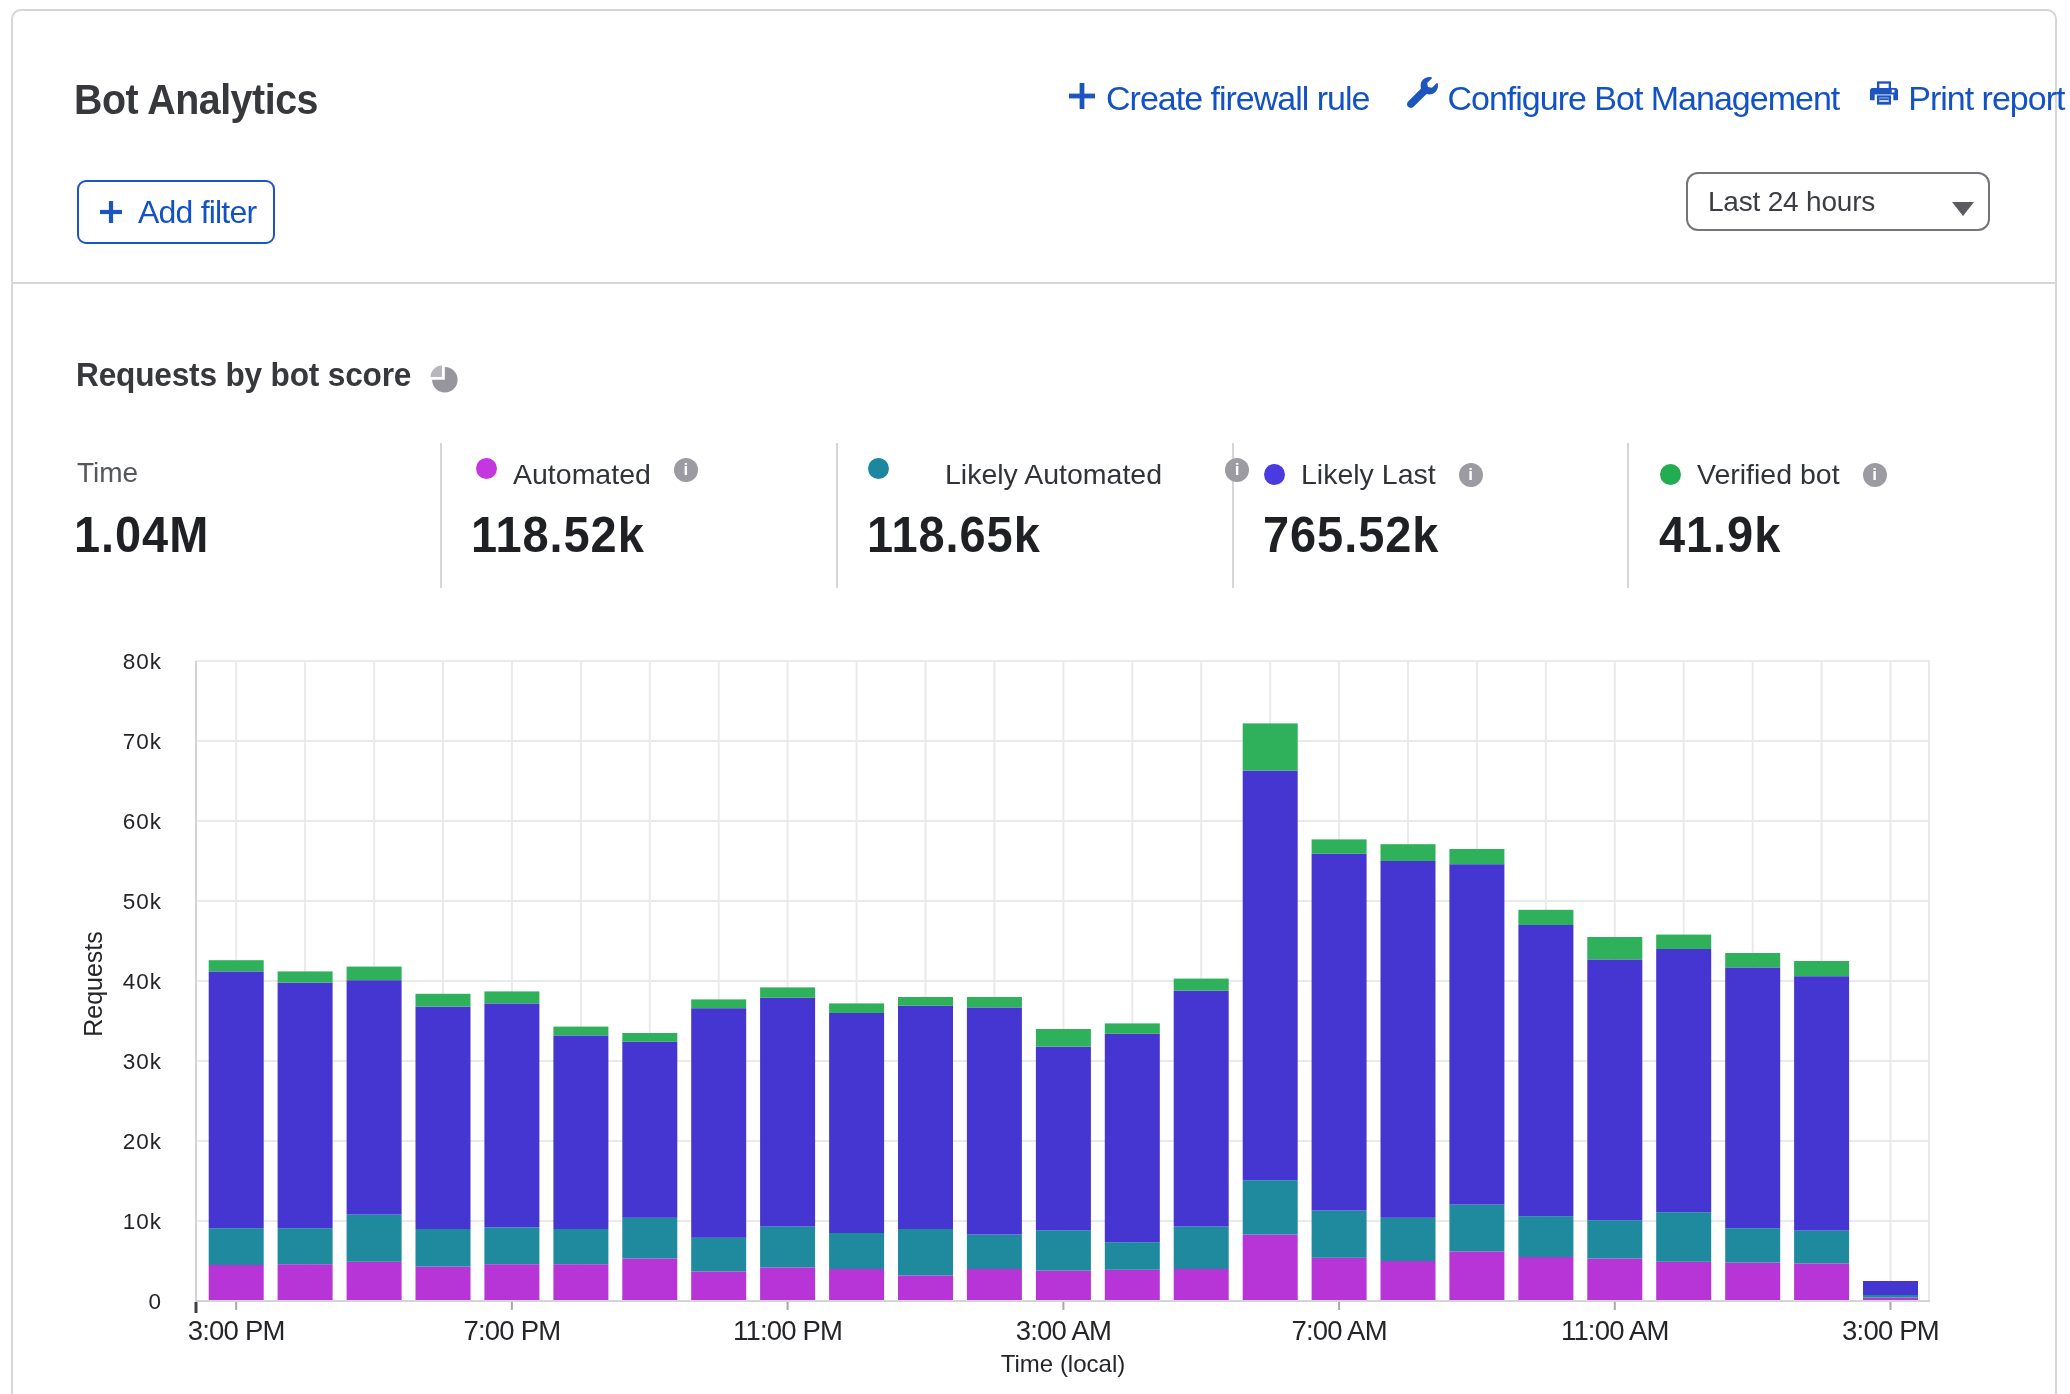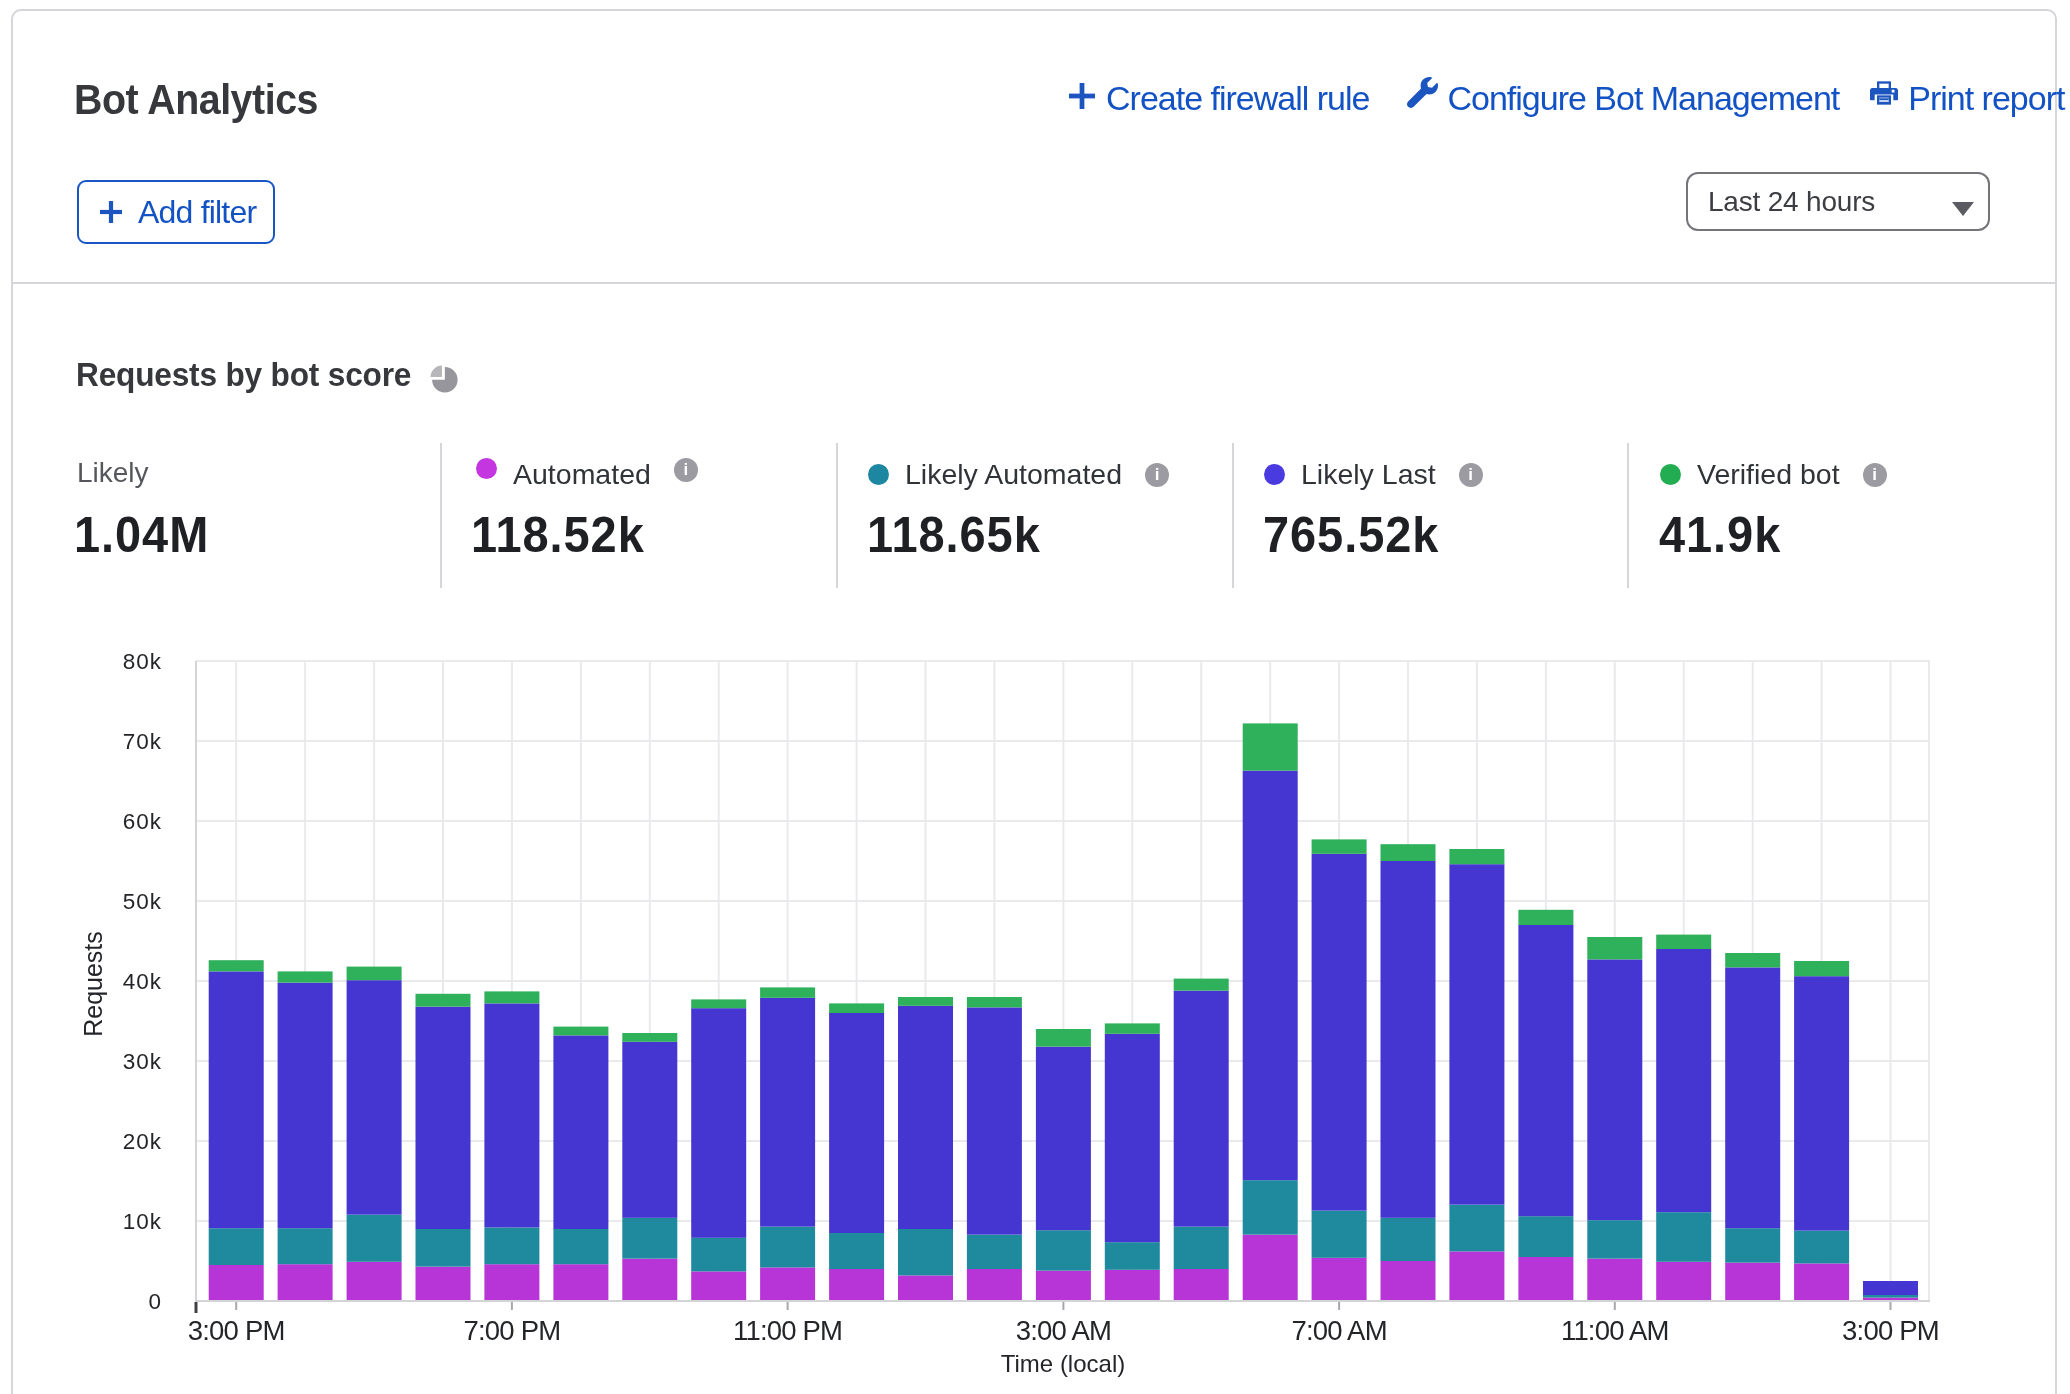--- a/index.html
+++ b/index.html
@@ -72,31 +72,31 @@
 <svg class="abs" style="left:429px; top:364px;" width="29" height="29" viewBox="0 0 30 30">
   <path d="M16.4 16.2 L16.4 3.0 A13.2 13.2 0 1 1 3.2 16.2 Z" fill="#96969c"></path>
   <path d="M13.4 13.4 L13.4 1.6 A11.8 11.8 0 0 0 1.6 13.4 Z" fill="#b6b6bb"></path>
 </svg>
 
 <div class="vdiv" style="left:440px;"></div>
 <div class="vdiv" style="left:836px;"></div>
 <div class="vdiv" style="left:1232px;"></div>
 <div class="vdiv" style="left:1627px;"></div>
 
-<div class="abs" style="left:77px; top:457px; font-size:28px; color:#55575c;">Likely</div>
+<div class="abs" style="left:77px; top:457px; font-size:28px; color:#55575c;">Time</div>
 <div class="abs stat-num" style="left:74px; top:505px;">1.04M</div>
 
 <div class="abs" style="left:476px; top:458px; display:flex; ">
   <span class="dot" style="background:#c336e0;"></span>
   <span class="stat-label" style="margin-left:16px;">Automated</span>
   <span class="info" style="margin-left:23px;">i</span>
 </div>
 <div class="abs stat-num" style="left:471px; top:505px;">118.52k</div>
 
-<div class="abs" style="left:868px; top:458px; display:flex; align-items:center;">
+<div class="abs" style="left:868px; top:458px; display:flex; align-items:flex-start;gap:40px;">
   <span class="dot" style="background:#1d87a2;"></span>
   <span class="stat-label" style="margin-left:16px;">Likely Automated</span>
   <span class="info" style="margin-left:23px;">i</span>
 </div>
 <div class="abs stat-num" style="left:867px; top:505px;">118.65k</div>
 
 <div class="abs" style="left:1264px; top:458px; display:flex; align-items:center;">
   <span class="dot" style="background:#4a3be0;"></span>
   <span class="stat-label" style="margin-left:16px;">Likely Last</span>
   <span class="info" style="margin-left:23px;">i</span>

